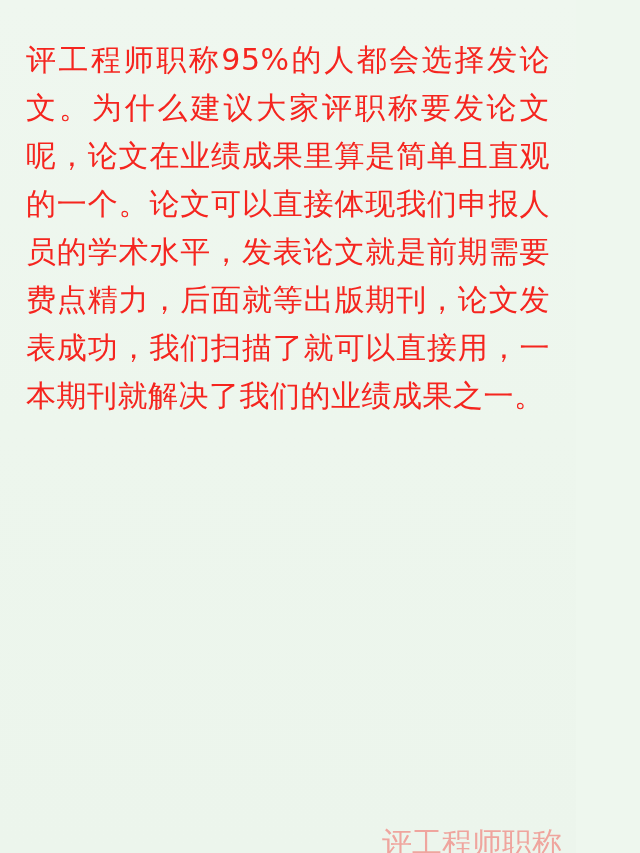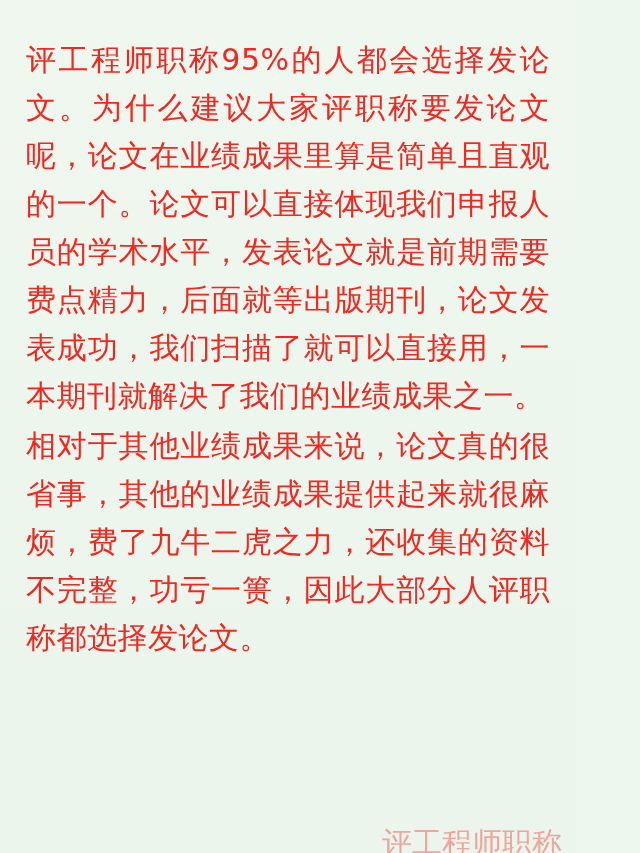--- a/index.html
+++ b/index.html
@@ -48,16 +48,15 @@
     overflow: hidden;
     max-height: 34px;
   }
 </style>
 </head>
 <body>
 
 <div class="page">
   <div class="text-block">
     <p class="para">评工程师职称95%的人都会选择发论文。为什么建议大家评职称要发论文呢，论文在业绩成果里算是简单且直观的一个。论文可以直接体现我们申报人员的学术水平，发表论文就是前期需要费点精力，后面就等出版期刊，论文发表成功，我们扫描了就可以直接用，一本期刊就解决了我们的业绩成果之一。</p>
-    <p class="para">相对于其他业绩成果来说，论文真的很省事，其他的业绩成果提供起来就很麻烦，费了九牛二虎之力，还收集的资料不完整，功亏一篑，因此大部分人评职称都选择发论文。</p>
   </div>
   <div class="watermark">评工程师职称</div>
 </div>
 
 </body></html>

